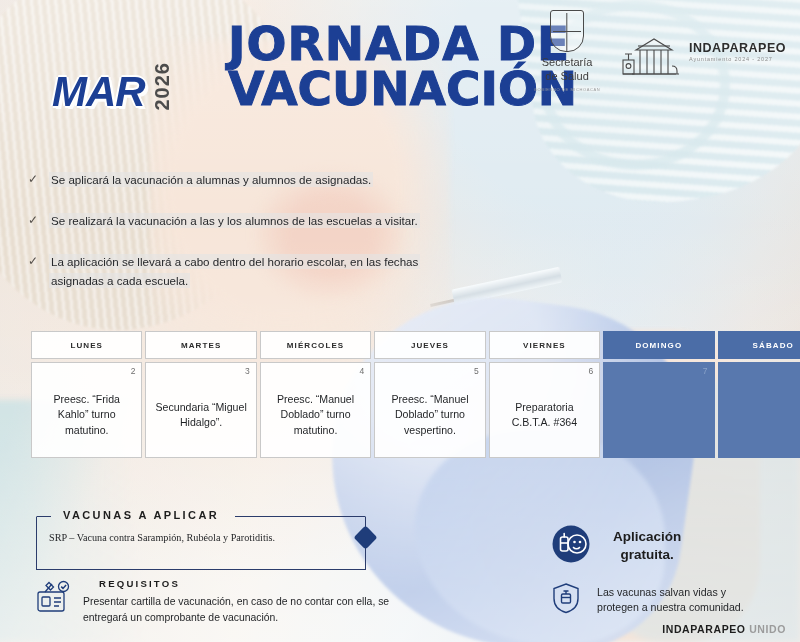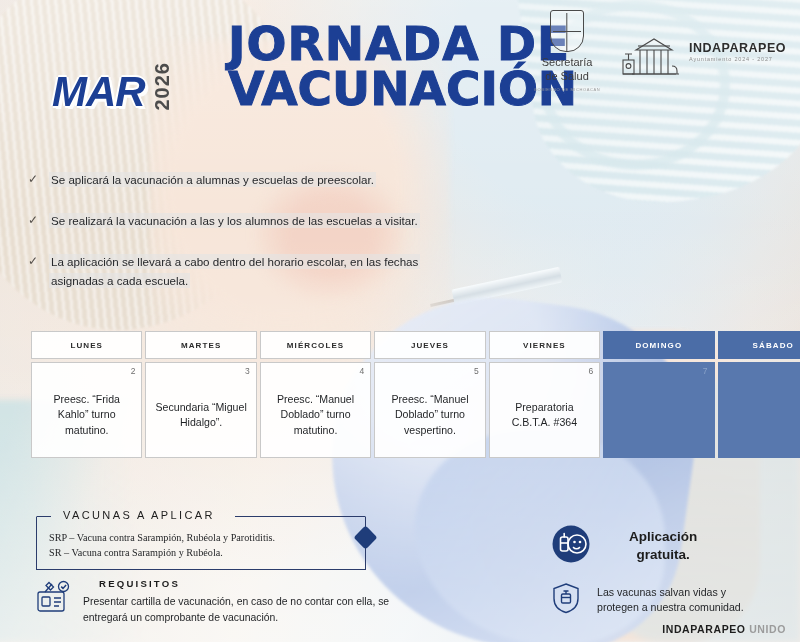--- a/index.html
+++ b/index.html
@@ -224,39 +224,39 @@
     border:1.4px solid #2b3c6b;
     border-top-color:transparent;
   }
   .vac-box:before, .vac-box:after {
     content:""; position:absolute; top:-1.4px; height:1.4px; background:#2b3c6b;
   }
   .vac-box:before { left:0; width:14px; }
   .vac-box:after { right:0; width:130px; }
   .vac-title {
     position:absolute; left:20px; top:-8px;
-    font-size:11px; font-weight:normal; letter-spacing:2.4px; color:#1d1d1d;
+    font-size:11px; font-weight:bold; letter-spacing:2.4px; color:#1d1d1d;
     padding:0 6px;
   }
   .vac-list { padding:13px 0 0 12px;font-family:Liberation Serif, serif; }
   .vac-list div { font-size:10.2px; color:#1f2124; line-height:1.5; }
   .vac-diamond {
     position:absolute; right:-9px; top:12px;
     width:17px; height:17px; background:#1f3d7a;
     transform:rotate(45deg); border-radius:3px;
   }
 
   
   .req { position:absolute; left:36px; top:578px; width:370px; display:flex; gap:11px; }
   .req-icon { flex:0 0 auto; width:36px; padding-top:2px; }
   .req-title { font-size:9.6px; font-weight:bold; letter-spacing:2.2px; color:#1d1d1d;padding-left:16px; }
   .req-text { font-size:10.4px; color:#1f2124; line-height:1.5; margin-top:5px; }
 
   
-  .badge-free { position:absolute; left:551px; top:524px; display:flex; align-items:center; gap:38px; }
+  .badge-free { position:absolute; left:551px; top:524px; display:flex; align-items:center; gap:22px; }
   .badge-free .txt { font-size:13.5px; font-weight:bold; color:#1d1d1d; line-height:1.35; text-align:center; }
 
   .badge-slogan { position:absolute; left:551px; top:582px; display:flex; align-items:center; gap:16px; }
   .badge-slogan .txt { font-size:10.6px; color:#1f2124; line-height:1.45; }
 
   .footer {
     position:absolute; right:14px; bottom:7px;
     font-size:10.5px; font-weight:bold; letter-spacing:.6px;
   }
   .footer .a { color:#1d1d1d; }
@@ -318,21 +318,21 @@
       <div class="inda-txt">
         <div class="t1">INDAPARAPEO</div>
         <div class="t2">Ayuntamiento 2024 - 2027</div>
       </div>
     </div>
   </div>
 
   <div class="bullets">
     <div class="bullet">
       <div class="chk">✓</div>
-      <div class="bullet-text"><span>Se aplicará la vacunación a alumnas y escuelas de preescolar.</span></div>
+      <div class="bullet-text"><span>Se aplicará la vacunación a alumnas y alumnos de asignadas.</span></div>
     </div>
     <div class="bullet">
       <div class="chk">✓</div>
       <div class="bullet-text"><span>Se realizará la vacunación a las y  los alumnos de las escuelas a visitar.</span></div>
     </div>
     <div class="bullet">
       <div class="chk">✓</div>
       <div class="bullet-text"><span>La aplicación se llevará a cabo dentro del horario escolar, en las fechas asignadas a cada escuela.</span></div>
     </div>
   </div>
@@ -376,21 +376,20 @@
         <span class="cal-num">8</span>
         <span class="cal-txt"></span>
       </div>
     </div>
   </div>
 
   <div class="vac-box">
     <div class="vac-title">VACUNAS A APLICAR</div>
     <div class="vac-list">
       <div>SRP – Vacuna contra Sarampión, Rubéola y Parotiditis.</div>
-      <div>SR  – Vacuna contra Sarampión y Rubéola.</div>
     </div>
     <div class="vac-diamond"></div>
   </div>
 
   <div class="req">
     <span class="req-icon">
       <svg viewBox="0 0 36 34" width="36" height="34" fill="none" stroke="#1f3d7a" stroke-width="1.3">
         <rect x="2" y="12" width="26" height="19" rx="2"></rect>
         <rect x="6" y="17" width="8" height="9" rx="1"></rect>
         <path d="M18 18h7M18 22h7M18 26h5"></path>

